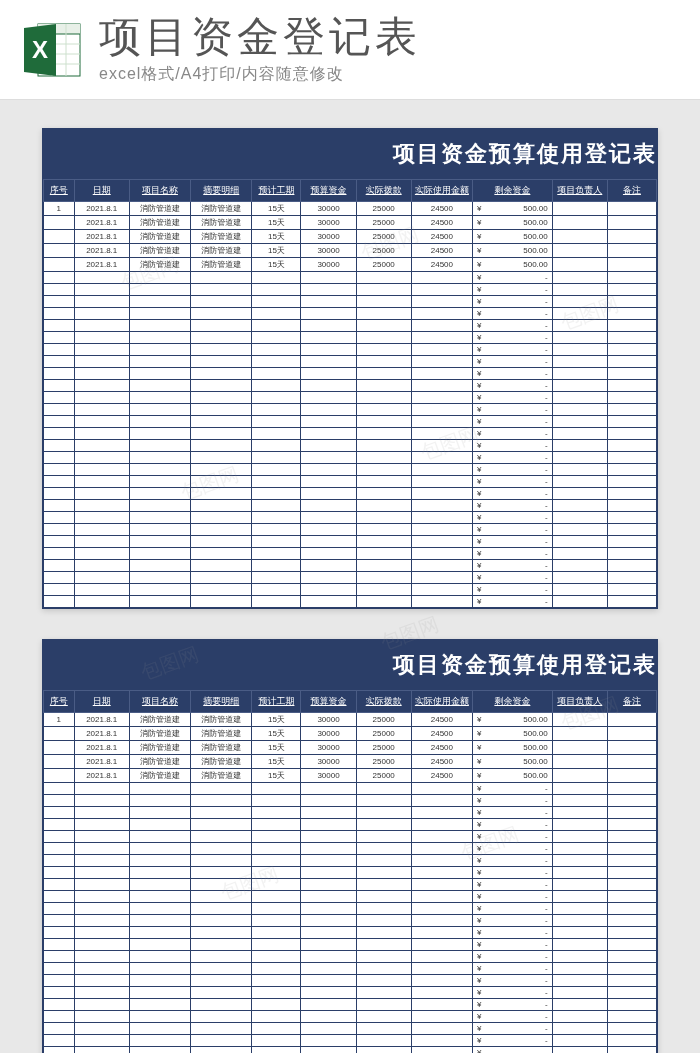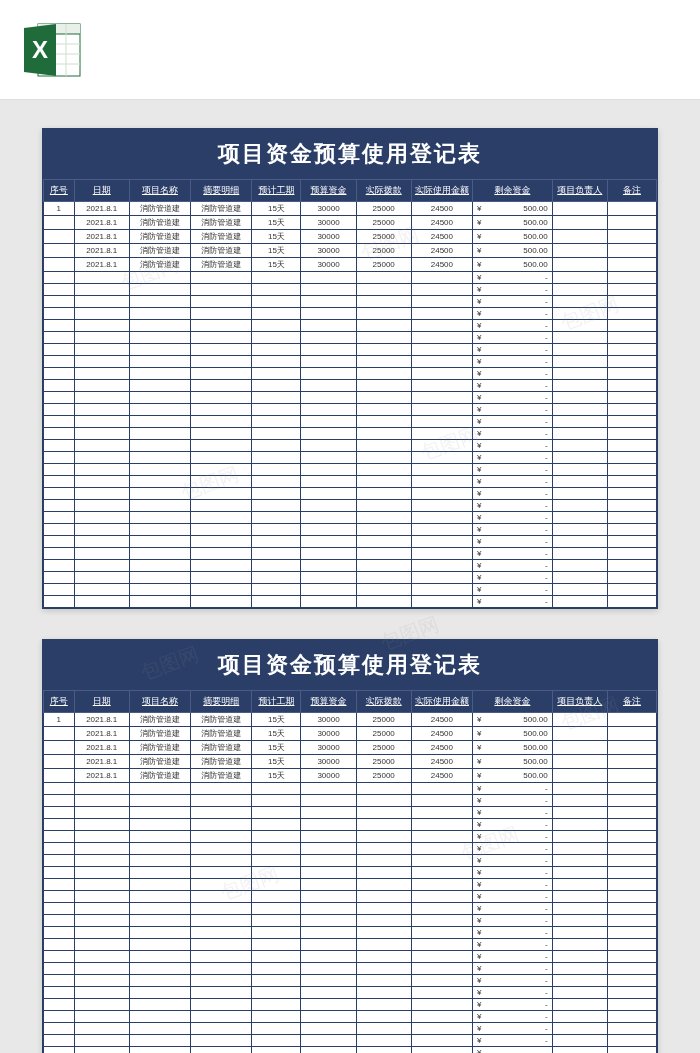--- a/index.html
+++ b/index.html
@@ -46,21 +46,21 @@
     }
     .sheet {
       background: #fff;
       border: 1px solid #2b3e68;
       box-shadow: 0 2px 6px rgba(0,0,0,.15);
       margin-bottom: 30px;
     }
     .sheet-title {
       background: #2b3e68;
       color: #fff;
-      text-align: center;
+      text-align: right;
       font-size: 22px;
       font-weight: bold;
       padding: 10px 0;
       letter-spacing: 2px;
     }
     table {
       width: 100%;
       border-collapse: collapse;
       table-layout: fixed;
     }
@@ -115,20 +115,24 @@
     <rect x="18" y="6" width="42" height="10" fill="#e8f0e8"></rect>
     <line x1="18" y1="16" x2="60" y2="16" stroke="#1f6b3a"></line>
     <line x1="18" y1="26" x2="60" y2="26" stroke="#cde0cd"></line>
     <line x1="18" y1="36" x2="60" y2="36" stroke="#cde0cd"></line>
     <line x1="18" y1="46" x2="60" y2="46" stroke="#cde0cd"></line>
     <line x1="32" y1="6" x2="32" y2="58" stroke="#cde0cd"></line>
     <line x1="46" y1="6" x2="46" y2="58" stroke="#cde0cd"></line>
     <polygon points="4,10 36,6 36,58 4,54" fill="#1f6b3a"></polygon>
     <text x="20" y="40" font-size="24" font-weight="bold" fill="#fff" text-anchor="middle" font-family="Arial">X</text>
   </svg>
+  <div class="header-text">
+    <div class="main-title">项目资金登记表</div>
+    <div class="subtitle">excel格式/A4打印/内容随意修改</div>
+  </div>
 </div>
 
 <div class="sheet-wrap">
   <div class="sheet">
     <div class="sheet-title">项目资金预算使用登记表</div>
     <table>
       <colgroup>
         <col class="col-seq">
           <col class="col-date">
           <col class="col-name">

